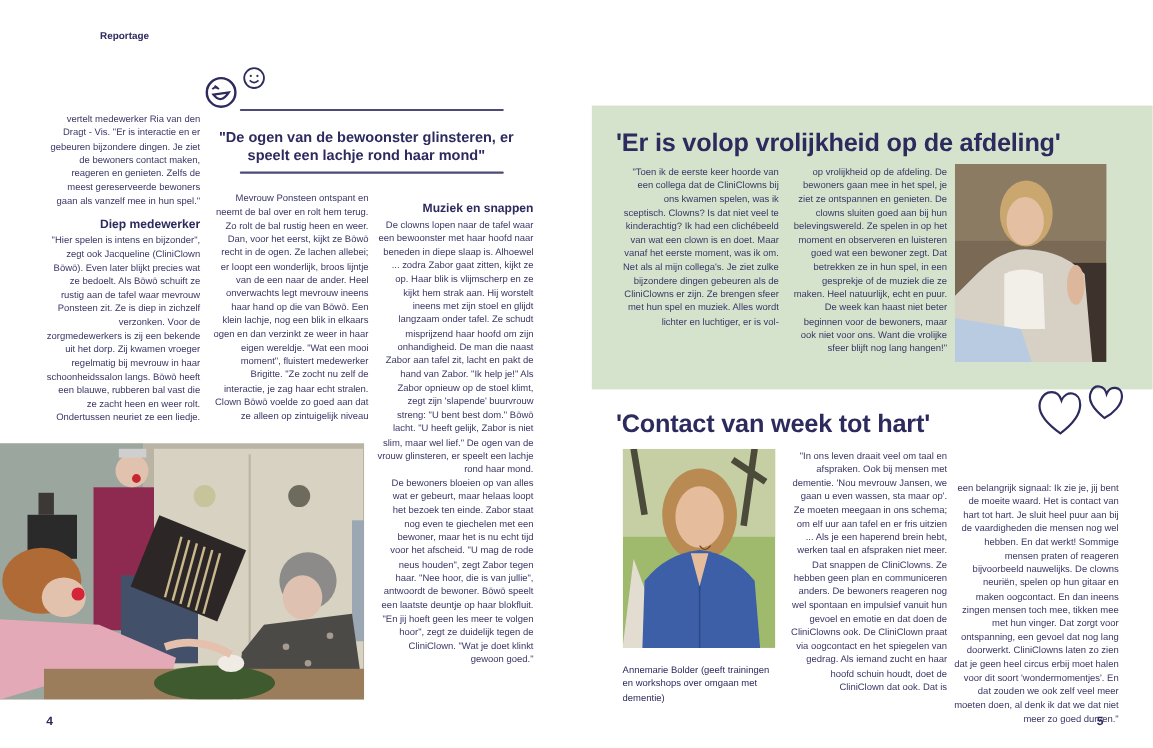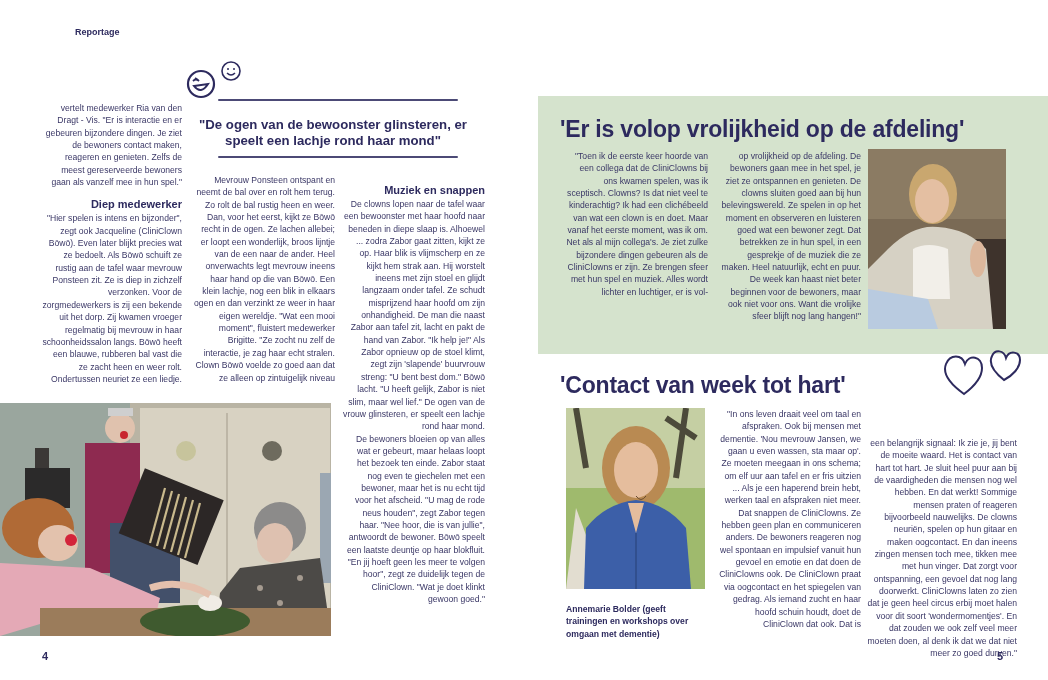--- a/index.html
+++ b/index.html
@@ -10,26 +10,26 @@
   .body-text p { margin: 0; }
   .subhead { font-size: 11px; font-weight: bold; color: #2d2a5e; line-height: 14px; margin-top: 9px; margin-bottom: 1px; }
   .section-label { font-size: 9px; font-weight: bold; color: #2d2a5e; }
   .page-num { font-size: 11px; font-weight: bold; color: #2d2a5e; }
   .pullquote { font-size: 13.2px; font-weight: bold; color: #2d2a5e; line-height: 16px; text-align: center; }
   .rule { height: 2px; background: #2d2a5e; opacity: 0.85; border-radius: 1px; }
   .green-panel { background: #d5e3cd; }
   .h2 { font-size: 23px; font-weight: bold; color: #2d2a5e; letter-spacing: -0.2px; }
   .bold-lead { font-weight: bold; color: #2d2a5e; }
   .photo { overflow: hidden; }
-  .caption { font-size: 8.6px; line-height: 12.35px; font-weight: bold; color: #2d2a5e; }
+  .caption { font-size: 8.6px; line-height: 12.35px; font-weight: normal; color: #2d2a5e; }
 </style>
 </head>
 <body>
 
-<div class="abs section-label" style="left:42px; top:27px;padding-left:33px;">Reportage</div>
+<div class="abs section-label" style="left:58px; top:27px;padding-left:33px;">Reportage</div>
 
 <div class="abs body-text" style="left:42px; top:102px; width:140px;">
   <p>vertelt medewerker Ria van den Dragt - Vis. "Er is interactie en er gebeuren bijzondere dingen. Je ziet de bewoners contact maken, reageren en genieten. Zelfs de meest gereserveerde bewoners gaan als vanzelf mee in hun spel."</p>
   <div class="subhead">Diep medewerker</div>
   <p>"Hier spelen is intens en bijzonder", zegt ook Jacqueline (CliniClown Bōwō). Even later blijkt precies wat ze bedoelt. Als Bōwō schuift ze rustig aan de tafel waar mevrouw Ponsteen zit. Ze is diep in zichzelf verzonken. Voor de zorgmedewerkers is zij een bekende uit het dorp. Zij kwamen vroeger regelmatig bij mevrouw in haar schoonheidssalon langs. Bōwō heeft een blauwe, rubberen bal vast die ze zacht heen en weer rolt. Ondertussen neuriet ze een liedje.</p>
 </div>
 
 <div class="abs" style="left:185px; top:68px; width:32px; height:32px;">
   <svg width="32" height="32" viewBox="0 0 32 32">
     <circle cx="16" cy="16" r="13" fill="none" stroke="#2d2a5e" stroke-width="2.2"></circle>

